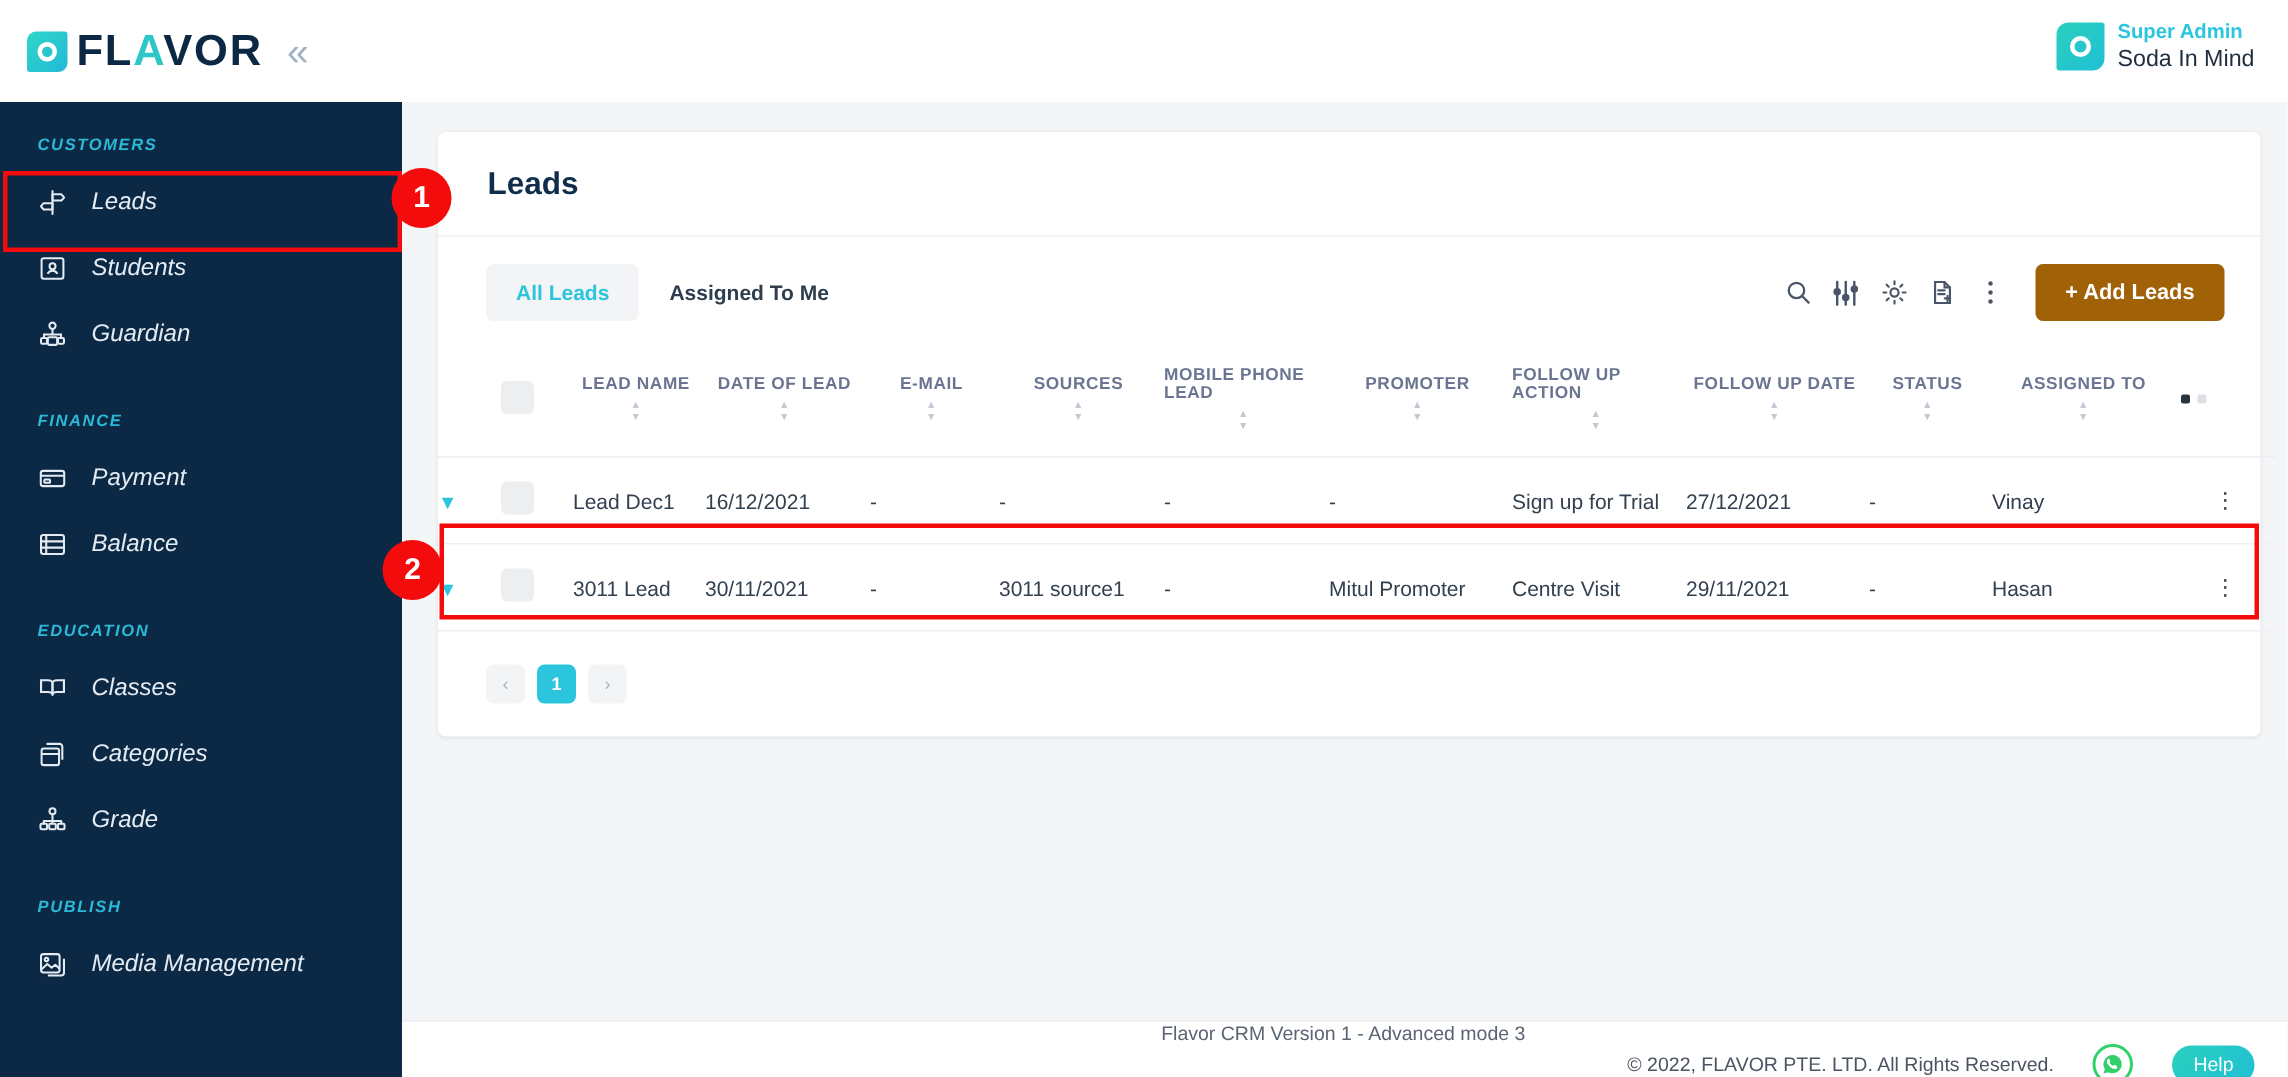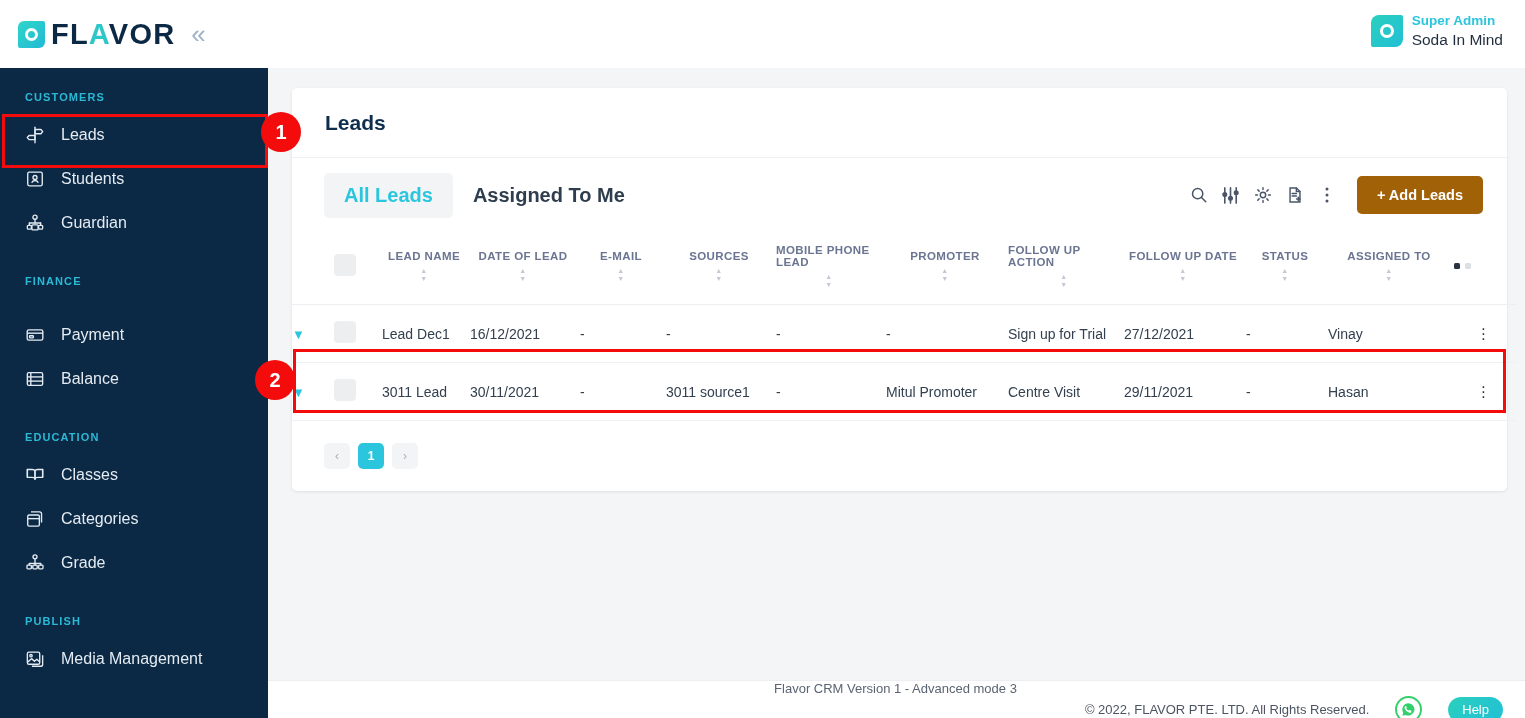--- a/index.html
+++ b/index.html
@@ -78,20 +78,21 @@
     font-size: 15.5px; color: #1f2d3d; font-weight: normal;
   }
 
   
   .sidebar {
     position: absolute; top: 68px; left: 0;
     width: 268px; height: 650px;
     background: #0b2844;
     overflow: hidden;
     z-index: 10;
+    font-style: italic;
   }
   .nav-section-title {
     color: #2bb9d6;
     font-size: 11px;
     font-weight: bold;
     letter-spacing: 1.1px;
     padding-left: 25px;
   }
   .nav-item {
     height: 44px;
@@ -134,21 +135,21 @@
   }
 
   .toolbar {
     height: 74px;
     display: flex; align-items: center;
     padding: 0 24px 0 32px;
   }
   .tab-pill {
     padding: 11px 20px;
     border-radius: 5px;
-    font-size: 20px;
+    font-size: 14px;
     font-weight: bold;
     cursor: pointer;
   }
   .tab-pill.active { background: #f2f4f6; color: #2bc6dd; }
   .tab-pill.inactive { color: #2f3e4e; }
   .toolbar-spacer { flex: 1; }
   .tool-ico {
     width: 32px; height: 32px;
     display: flex; align-items: center; justify-content: center;
     color: #4a5668;
@@ -345,21 +346,21 @@
             <path d="M11 7v4"></path>
             <path d="M4.8 11h12.4"></path>
             <path d="M4.8 11v2.6M17.2 11v2.6"></path>
             <rect x="7.6" y="13" width="6.8" height="5.6" rx="1"></rect>
             <rect x="2.6" y="13.6" width="4.4" height="4.2" rx=".9"></rect>
             <rect x="15" y="13.6" width="4.4" height="4.2" rx=".9"></rect>
           </svg>
         </span>
         <span class="nav-label">Guardian</span>
       </div>
-      <div class="nav-section-title" style="margin-top:30px;margin-bottom:26px;">FINANCE</div>
+      <div class="nav-section-title" style="margin-top:30px;margin-bottom:10px;">FINANCE</div>
       <div class="nav-item">
         <span class="nav-ico">
           <svg width="20" height="20" viewBox="0 0 22 22" fill="none" stroke="currentColor" stroke-width="1.5" stroke-linejoin="round">
             <rect x="2.4" y="5.4" width="17.2" height="11.2" rx="1.8"></rect>
             <line x1="2.4" y1="9" x2="19.6" y2="9"></line>
             <rect x="5" y="11.8" width="4.2" height="2.3" rx=".6"></rect>
           </svg>
         </span>
         <span class="nav-label">Payment</span>
       </div>

